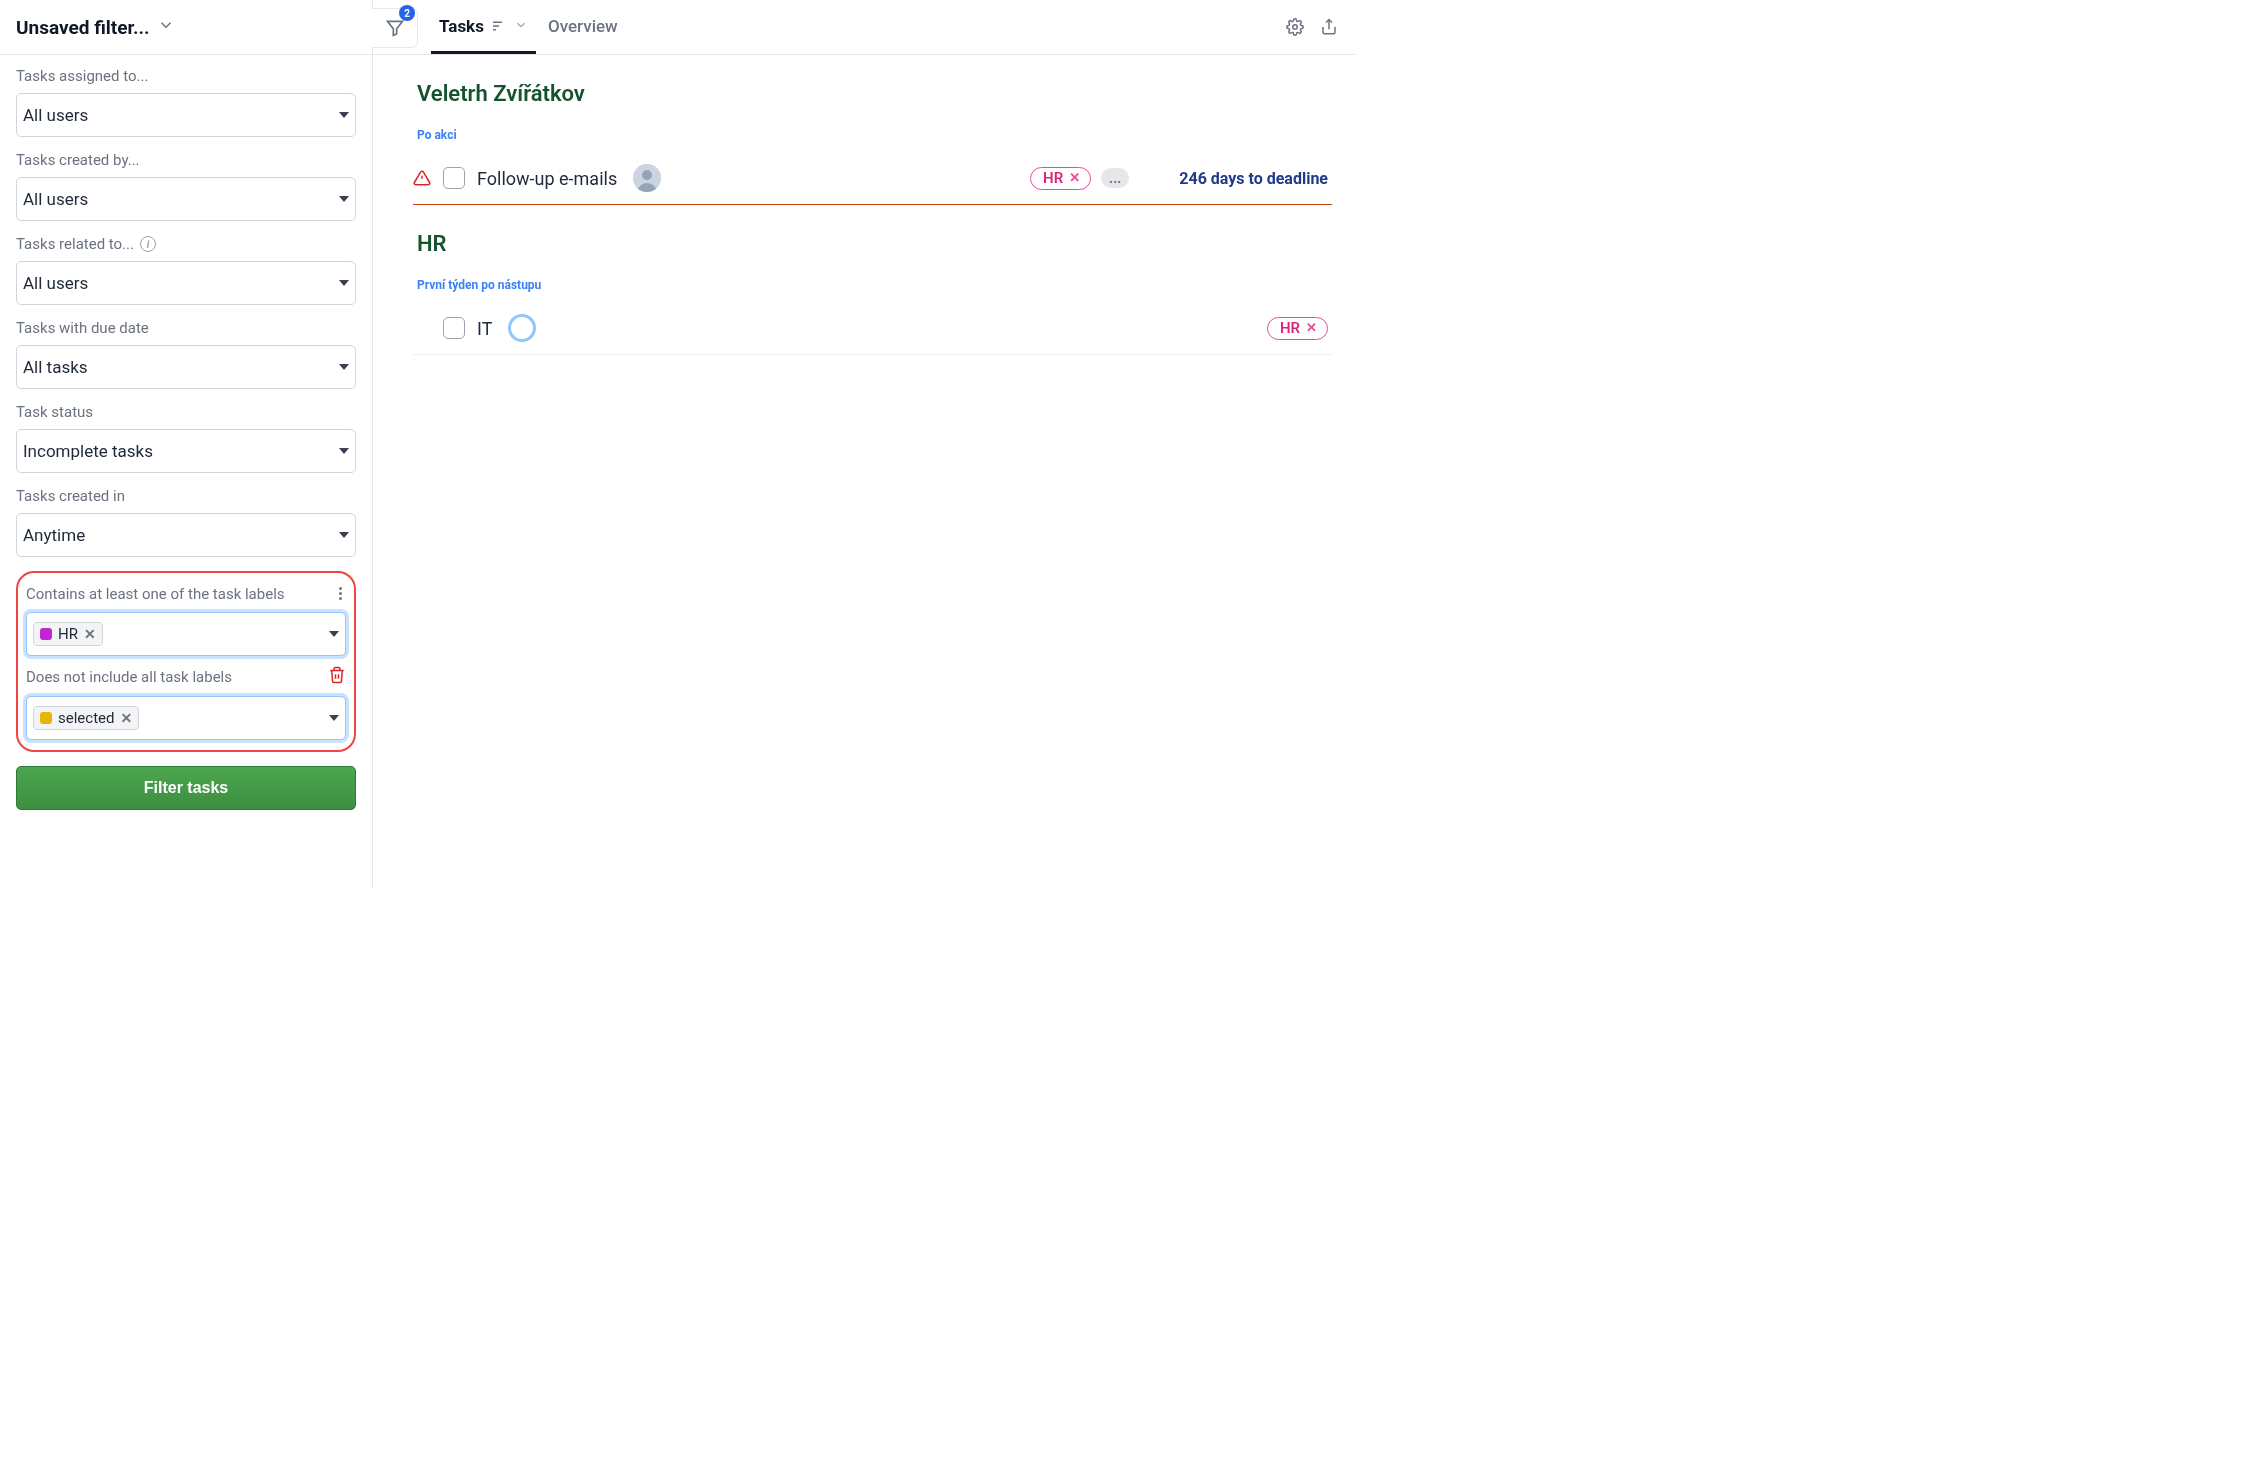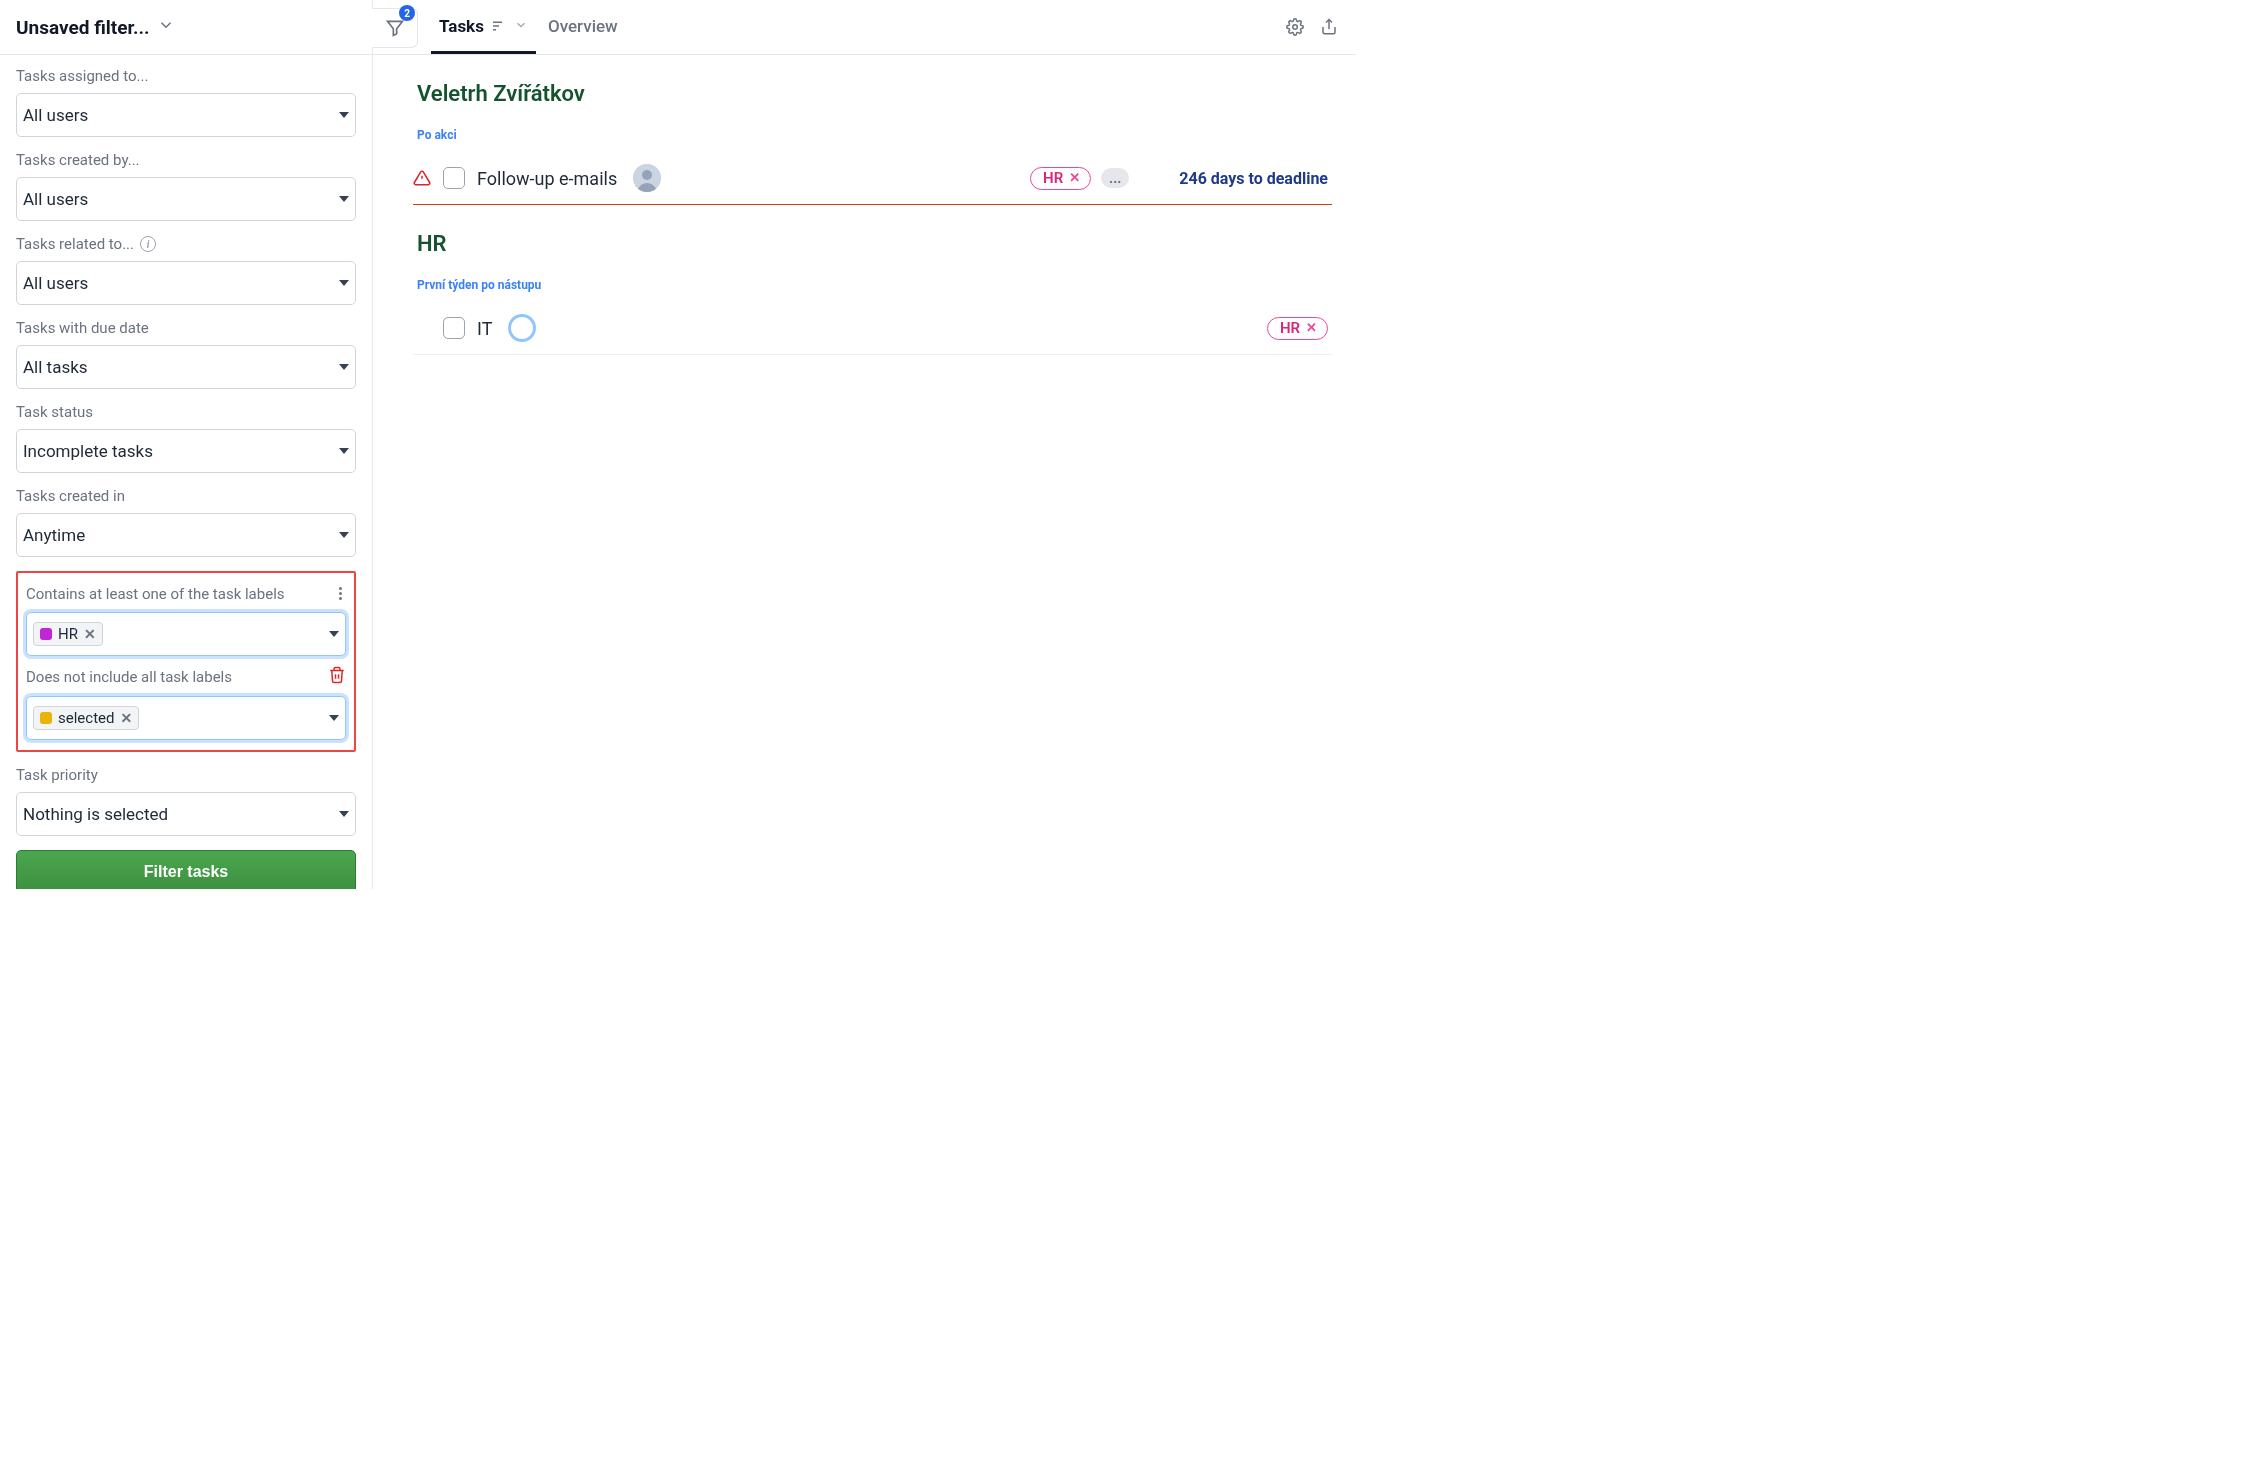--- a/index.html
+++ b/index.html
@@ -113,21 +113,21 @@
   .select-text { font-size: 17px; color: #1f2937; }
   .caret-down {
     width: 0; height: 0;
     border-left: 5px solid transparent;
     border-right: 5px solid transparent;
     border-top: 6px solid #374151;
   }
 
   .highlight-box {
     border: 2px solid #ef4444;
-    border-radius: 2px;
+    border-radius: 18px;
     padding: 10px 8px 10px 8px;
     margin-bottom: 14px;
   }
   .highlight-box .form-group { margin-bottom: 10px; }
   .highlight-box .form-group:last-child { margin-bottom: 0; }
 
   .label-row {
     display:flex; align-items:center; justify-content:space-between;
     margin-bottom:8px;
   }
@@ -375,27 +375,20 @@
               <span>selected</span>
               <span class="chip-x">✕</span>
             </span>
           </span>
           <span class="caret-down"></span>
         </div>
       </div>
 
     </div>
 
-    <div class="form-group">
-      <div class="form-label">Task priority</div>
-      <div class="select">
-        <span class="select-text">Nothing is selected</span>
-        <span class="caret-down"></span>
-      </div>
-    </div>
 
     <button class="filter-btn">
       <span>Filter tasks</span>
     </button>
 
   </div>
 </aside>
 
 <main class="main">
   <div class="topbar">

